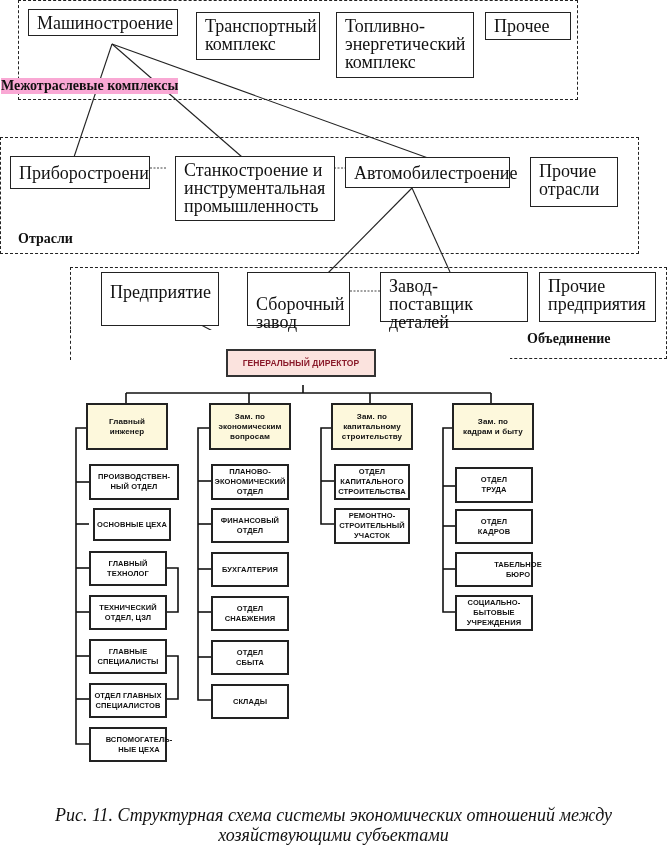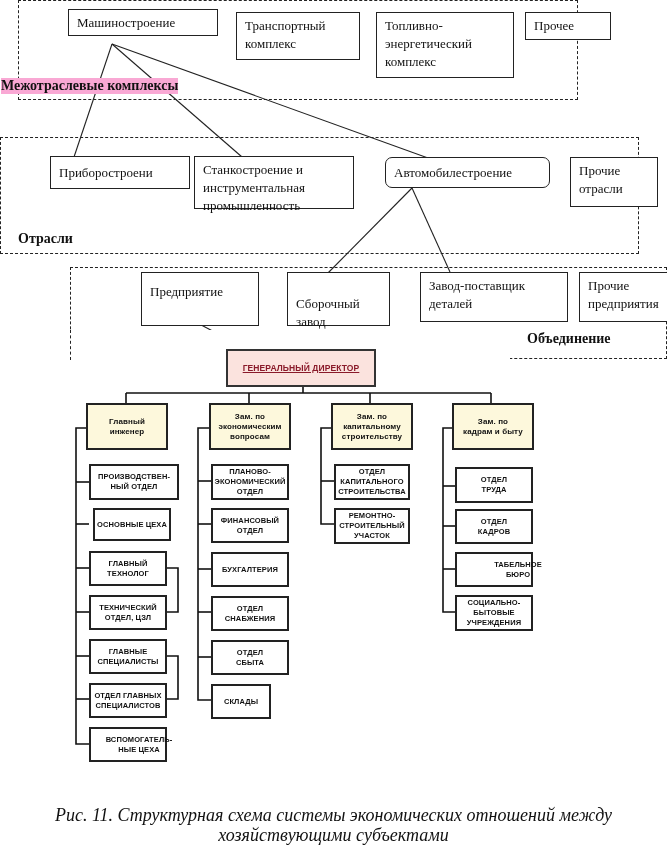--- a/index.html
+++ b/index.html
@@ -1,19 +1,19 @@
 <!DOCTYPE html>
 <html><head>
 <meta charset="utf-8">
 <style>
   html, body { margin: 0; padding: 0; background: #ffffff; }
   body { width: 667px; height: 857px; position: relative; overflow: hidden; font-family: "Liberation Serif", serif; color: #111; }
   .abs { position: absolute; }
   .frame { position: absolute; border: 1.5px dashed #222; box-sizing: border-box; }
-  .sbox { position: absolute; border: 1.2px solid #222; background: #fff; box-sizing: border-box; font-family: "Liberation Serif", serif; font-size: 13px; line-height: 18px; padding: 4px 8px; white-space: pre-line; margin-left: 40px; }
+  .sbox { position: absolute; border: 1.2px solid #222; background: #fff; box-sizing: border-box; font-family: "Liberation Serif", serif; font-size: 18px; line-height: 18px; padding: 4px 8px; white-space: pre-line; }
   .frame-label { position: absolute; font-family: "Liberation Serif", serif; font-weight: bold; font-size: 14px; white-space: nowrap; }
   .obox { position: absolute; border: 2px solid #222; box-sizing: border-box; font-family: "Liberation Sans", sans-serif; font-weight: bold; font-size: 7.5px; line-height: 10px; text-align: center; display: flex; align-items: center; justify-content: center; white-space: pre-line; background: #fff; letter-spacing: 0.1px; }
   .obox.head { background: #fbe3de; color: #8a1a2a; font-size: 8.5px; border-color: #333; }
   .obox.dep { background: #fdf8dc; font-size: 8px; }
   .caption { position: absolute; left: 0; width: 667px; text-align: center; font-family: "Liberation Serif", serif; font-style: italic; font-size: 18px; line-height: 20px; white-space: pre-line; }
   svg.lines { position: absolute; left: 0; top: 0; }
 </style>
 </head>
 <body>
 
@@ -75,41 +75,41 @@
 <div class="sbox" style="left:196px; top:12px; width:124px; height:48px;">Транспортный
 комплекс</div>
 <div class="sbox" style="left:336px; top:12px; width:138px; height:66px;">Топливно-
 энергетический
 комплекс</div>
 <div class="sbox" style="left:485px; top:12px; width:86px; height:28px;">Прочее</div>
 <div class="frame-label" style="left:1px; top:78px; background:#f9a8d4;">Межотраслевые комплексы</div>
 
 <div class="frame" style="left:0; top:137px; width:639px; height:117px;"></div>
 <div class="sbox" style="left:10px; top:156px; width:140px; height:33px; padding-top:7px;">Приборостроени</div>
-<div class="sbox" style="left:154px; top:156px; width:160px; height:53px;">Станкостроение и
+<div class="sbox" style="left:175px; top:156px; width:160px; height:65px;">Станкостроение и
 инструментальная
 промышленность</div>
-<div class="sbox" style="left:345px; top:157px; width:165px; height:31px; padding-top:6px;border-radius:7px;">Автомобилестроение</div>
+<div class="sbox" style="left:345px; top:157px; width:165px; height:31px; padding-top:6px;">Автомобилестроение</div>
 <div class="sbox" style="left:530px; top:157px; width:88px; height:50px;">Прочие
 отрасли</div>
 <div class="frame-label" style="left:18px; top:231px;">Отрасли</div>
 
 <div class="frame" style="left:70px; top:267px; width:597px; height:92px;"></div>
 <div style="position:absolute; left:60px; top:330px; width:450px; height:35px; background:#fff;"></div>
 <div class="abs" style="left:70px; top:330px; width:0; height:30px; border-left:1.5px dashed #222;"></div>
 <div class="sbox" style="left:101px; top:272px; width:118px; height:54px; padding-top:10px;">Предприятие</div>
 <div class="sbox" style="left:247px; top:272px; width:103px; height:54px; padding-top:22px;">Сборочный
 завод</div>
 <div class="sbox" style="left:380px; top:272px; width:148px; height:50px;">Завод-поставщик
 деталей</div>
 <div class="sbox" style="left:539px; top:272px; width:117px; height:50px;">Прочие
 предприятия</div>
 <div class="frame-label" style="left:527px; top:331px;">Объединение</div>
 
-<div class="obox head" style="left:226px; top:349px; width:150px; height:38px;text-decoration:underline;">ГЕНЕРАЛЬНЫЙ ДИРЕКТОР</div>
+<div class="obox head" style="left:226px; top:349px; width:150px; height:28px;">ГЕНЕРАЛЬНЫЙ ДИРЕКТОР</div>
 
 <div class="obox dep" style="left:86px; top:403px; width:82px; height:47px;">Главный
 инженер</div>
 <div class="obox dep" style="left:209px; top:403px; width:82px; height:47px;">Зам. по
 экономическим
 вопросам</div>
 <div class="obox dep" style="left:331px; top:403px; width:82px; height:47px;">Зам. по
 капитальному
 строительству</div>
 <div class="obox dep" style="left:452px; top:403px; width:82px; height:47px;">Зам. по
@@ -132,21 +132,21 @@
 <div class="obox" style="left:211px; top:464px; width:78px; height:36px;">ПЛАНОВО-
 ЭКОНОМИЧЕСКИЙ
 ОТДЕЛ</div>
 <div class="obox" style="left:211px; top:508px; width:78px; height:35px;">ФИНАНСОВЫЙ
 ОТДЕЛ</div>
 <div class="obox" style="left:211px; top:552px; width:78px; height:35px;">БУХГАЛТЕРИЯ</div>
 <div class="obox" style="left:211px; top:596px; width:78px; height:35px;">ОТДЕЛ
 СНАБЖЕНИЯ</div>
 <div class="obox" style="left:211px; top:640px; width:78px; height:35px;">ОТДЕЛ
 СБЫТА</div>
-<div class="obox" style="left:211px; top:684px; width:60px; height:35px;">СКЛАДЫ</div>
+<div class="obox" style="left:211px; top:684px; width:78px; height:35px;">СКЛАДЫ</div>
 
 <div class="obox" style="left:334px; top:464px; width:76px; height:36px;">ОТДЕЛ
 КАПИТАЛЬНОГО
 СТРОИТЕЛЬСТВА</div>
 <div class="obox" style="left:334px; top:508px; width:76px; height:36px;">РЕМОНТНО-
 СТРОИТЕЛЬНЫЙ
 УЧАСТОК</div>
 
 <div class="obox" style="left:455px; top:467px; width:78px; height:36px;">ОТДЕЛ
 ТРУДА</div>

